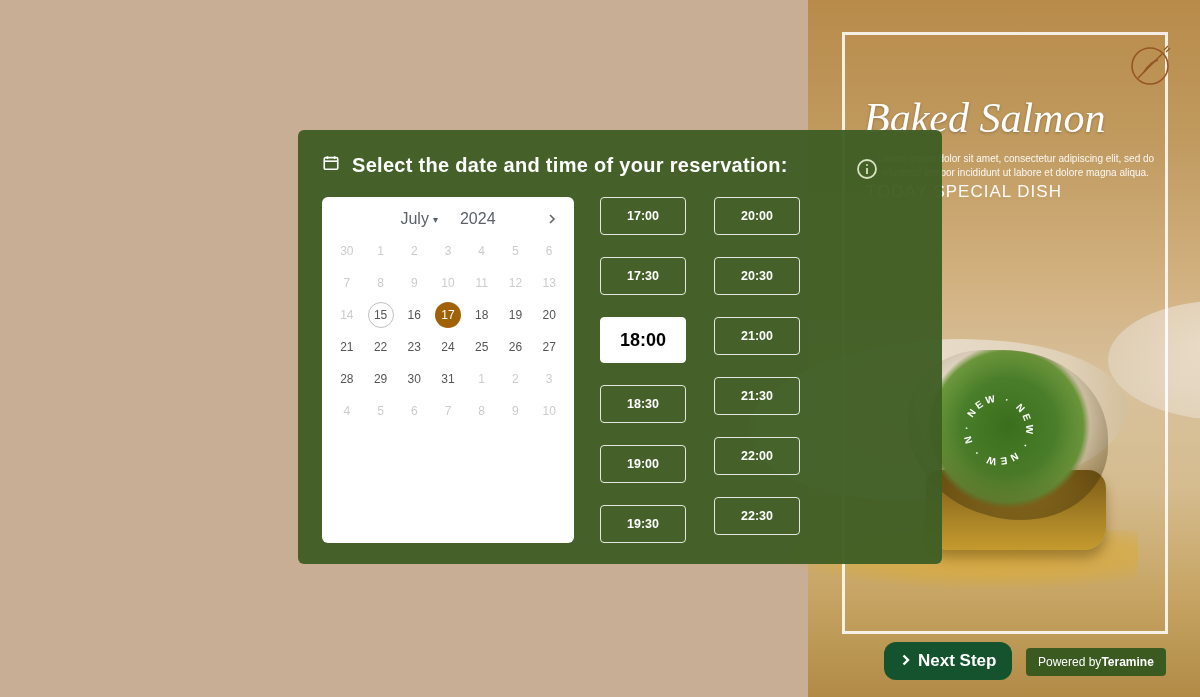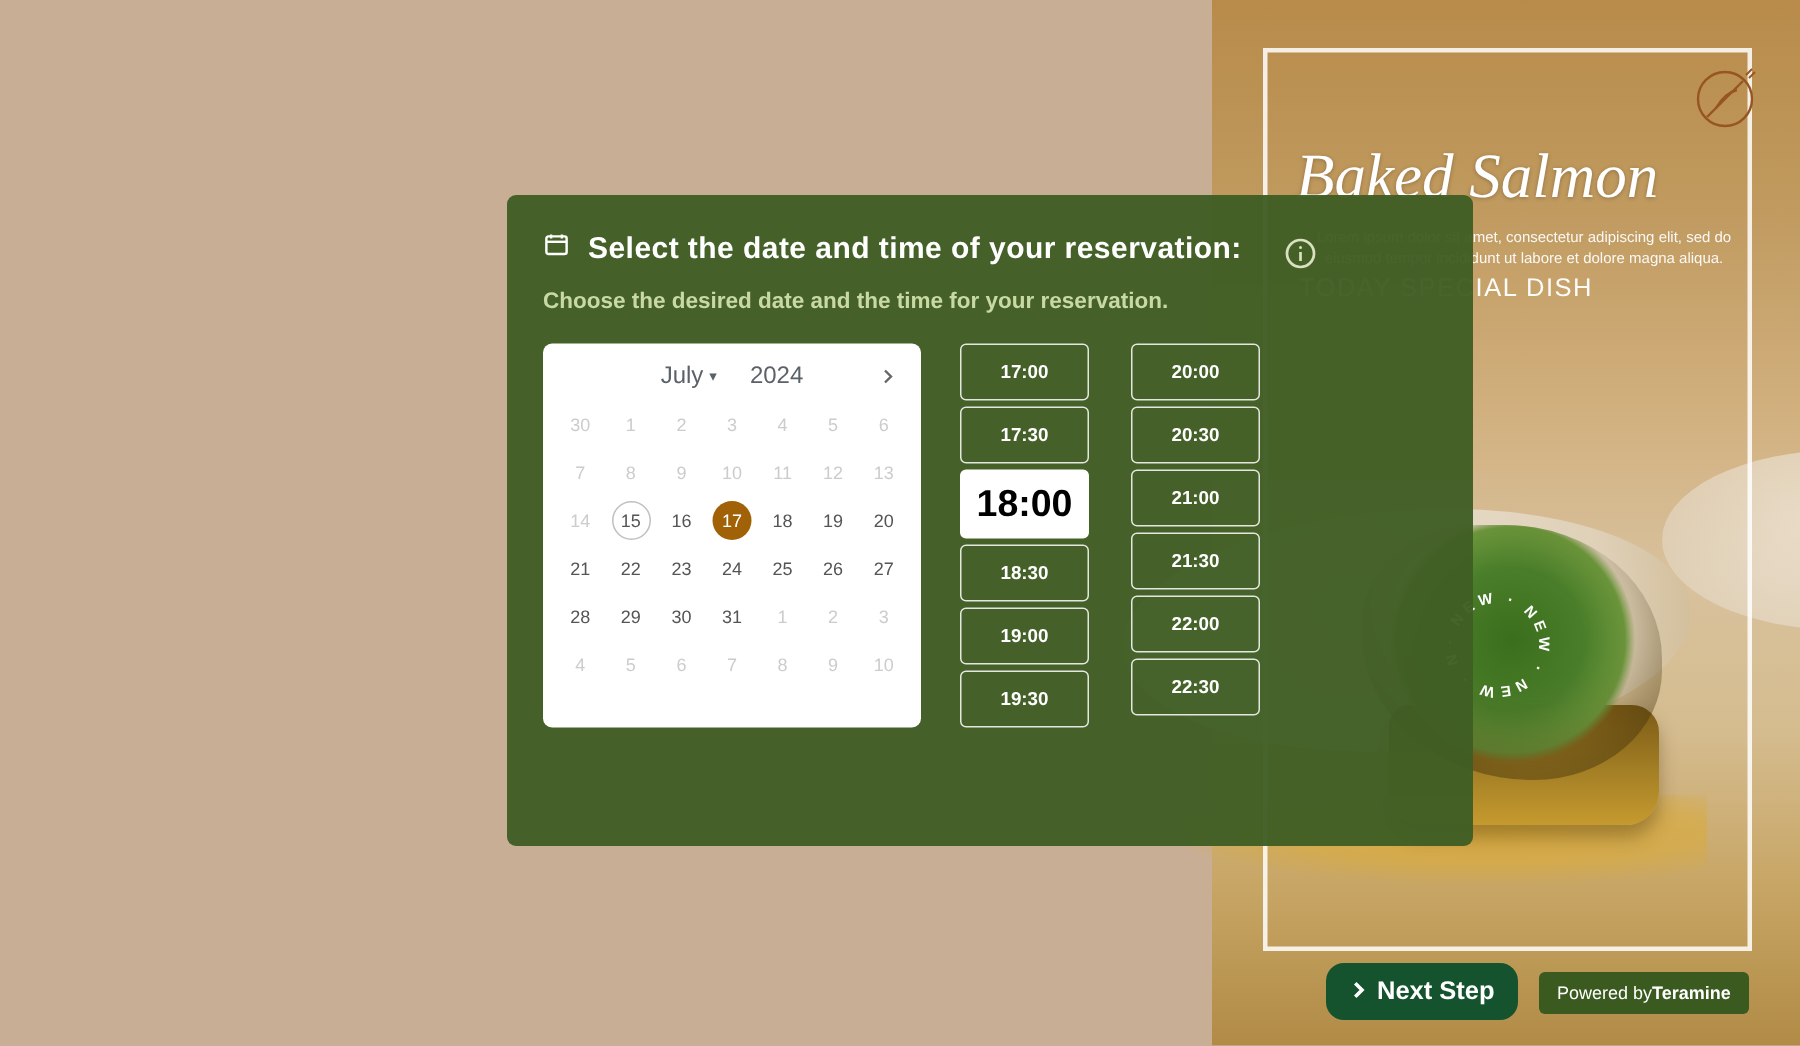--- a/index.html
+++ b/index.html
@@ -113,21 +113,20 @@
 .card {
   position: absolute;
   left: 298px;
   top: 130px;
   width: 644px;
   height: 434px;
   background: rgba(63, 94, 36, 0.96);
   border-radius: 6px;
   padding: 24px;
   color: #fff;
-  margin-left: 40px;
 }
 .card-header {
   display: flex;
   align-items: center;
   gap: 12px;
   font-weight: 800;
   font-size: 20px;
   letter-spacing: .3px;
 }
 .card-header svg { flex: 0 0 auto; }
@@ -209,39 +208,39 @@
   justify-content: center;
 }
 .cal-day.outline .circle { border: 1px solid #c0c0c0; }
 .cal-day.selected .circle { background: #a16207; color: #fff; }
 
 
 .times {
   display: flex;
   gap: 28px;
 }
-.times-col { display: flex; flex-direction: column; gap: 4px; width: 86px; }
+.times-col { display: flex; flex-direction: column; gap: 22px; width: 86px; }
 .time-btn {
   height: 38px;
   border: 1px solid rgba(255,255,255,.85);
   border-radius: 4px;
   display: flex;
   align-items: center;
   justify-content: center;
   font-size: 12.5px;
   font-weight: 700;
   color: #fff;
   cursor: pointer;
   background: transparent;
 }
 .time-btn.selected {
   background: #fff;
   color: #000;
   height: 46px;
-  font-size: 25px;
+  font-size: 18px;
   font-weight: 800;
   border-color: #fff;
 }
 
 
 .info-icon {
   position: absolute;
   left: 856px;
   top: 158px;
   width: 22px;
@@ -318,21 +317,20 @@
   <div class="card-header">
     <span>
       <svg width="18" height="18" viewBox="0 0 20 20" fill="none" stroke="white" stroke-width="1.8">
         <rect x="2.5" y="4" width="15" height="13" rx="1.5"></rect>
         <path d="M2.5 8 H17.5"></path>
         <path d="M6 2.5 V5.5 M14 2.5 V5.5"></path>
       </svg>
     </span>
     <span>Select the date and time of your reservation:</span>
   </div>
-  <div class="card-sub">Choose the desired date and the time for your reservation.</div>
 
   <div class="row">
 
     <div class="calendar">
       <div class="cal-head">
         <div class="cal-month-sel">
           <span class="cal-month">
             <span>July</span>
             <span class="caret">▾</span>
           </span>

